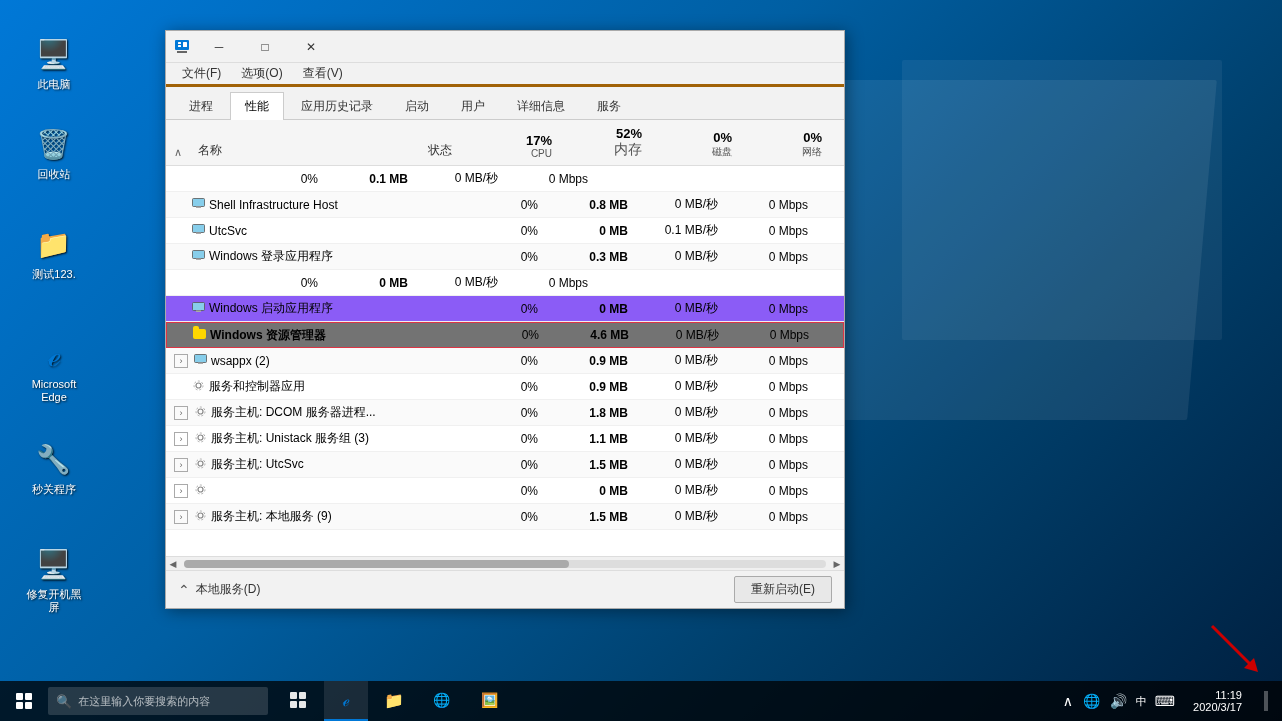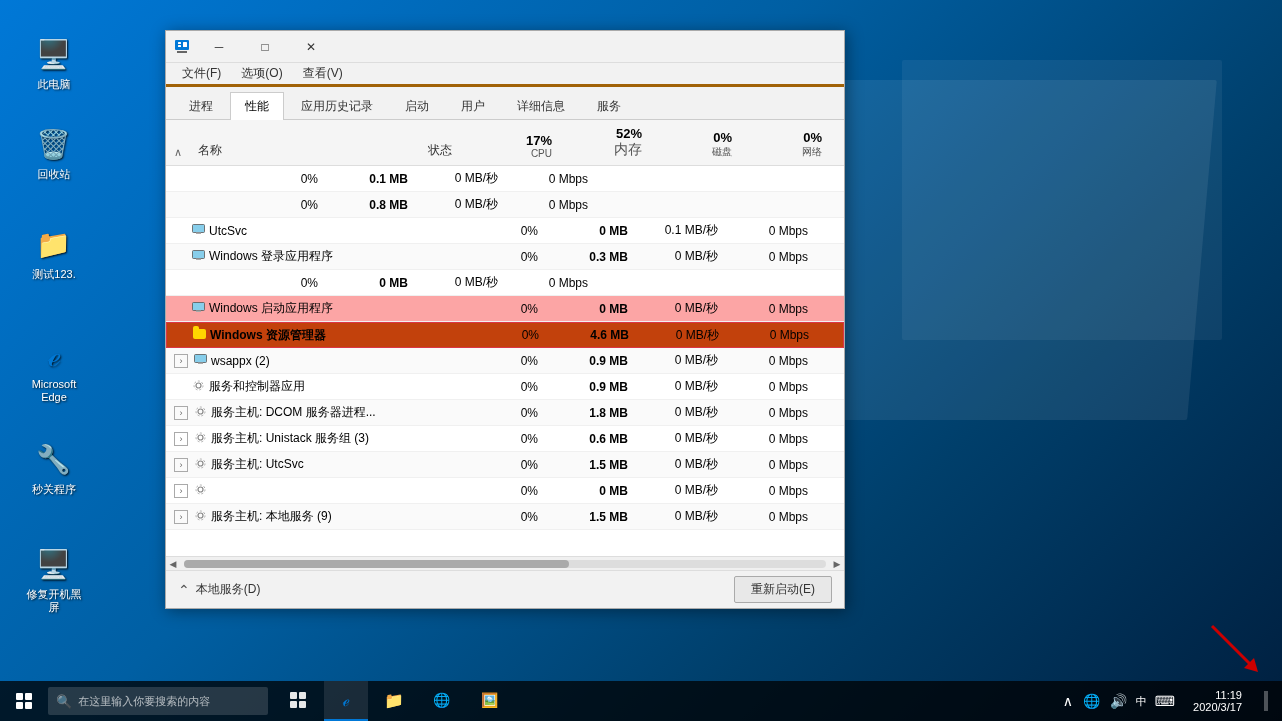--- a/index.html
+++ b/index.html
@@ -272,21 +272,21 @@
     }
 
     .process-row {
       display: flex;
       align-items: center;
       border-bottom: 1px solid #f0f0f0;
       min-height: 26px;
       cursor: pointer;
     }
     .process-row.highlighted {
-      background: #c2410c;
+      background: #737373;
       border: 1px solid #dc3545;
     }
 
     .process-name-cell {
       width: 220px;
       padding: 3px 8px;
       display: flex;
       align-items: center;
       gap: 4px;
       font-size: 12px;
@@ -529,74 +529,82 @@
 
       <div class="process-row">
       <div class="process-val pv-status"></div>
       <div class="process-val pv-cpu" style="background:transparent">0%</div>
       <div class="process-val pv-mem">0.1 MB</div>
       <div class="process-val pv-disk">0 MB/秒</div>
       <div class="process-val pv-net">0 Mbps</div>
       <div style="width:14px;"></div>
     </div>
           <div class="process-row" style="background: rgb(250, 250, 250);">
-      <div class="process-val pv-status"></div>
-      <div class="process-val pv-cpu" style="background:transparent">0%</div>
-      <div class="process-val pv-mem">0.8 MB</div>
-      <div class="process-val pv-disk">0 MB/秒</div>
-      <div class="process-val pv-net">0 Mbps</div>
-      <div style="width:14px;"></div>
-    </div>
-          <div class="process-row">
       <div class="process-name-cell">
         <div style="width:14px;flex-shrink:0;"></div>
         <span><svg width="13" height="11" viewBox="0 0 13 11">
         <rect x="0.5" y="0.5" width="12" height="8" rx="1" fill="#87ceeb" stroke="#555" stroke-width="0.8"></rect>
         <rect x="4" y="8.5" width="5" height="1.5" fill="#aaa"></rect>
       </svg></span>
-        <span style="">UtcSvc</span>
-      </div>
-      <div class="process-val pv-status"></div>
-      <div class="process-val pv-cpu" style="background:transparent">0%</div>
-      <div class="process-val pv-mem">0 MB</div>
-      <div class="process-val pv-disk">0.1 MB/秒</div>
-      <div class="process-val pv-net">0 Mbps</div>
-      <div style="width:14px;"></div>
-    </div>
-          <div class="process-row" style="background: rgb(250, 250, 250);">
+        <span style="">Shell Infrastructure Host</span>
+      </div>
+      <div class="process-val pv-status"></div>
+      <div class="process-val pv-cpu" style="background:transparent">0%</div>
+      <div class="process-val pv-mem">0.8 MB</div>
+      <div class="process-val pv-disk">0 MB/秒</div>
+      <div class="process-val pv-net">0 Mbps</div>
+      <div style="width:14px;"></div>
+    </div>
+          <div class="process-row">
       <div class="process-name-cell">
         <div style="width:14px;flex-shrink:0;"></div>
         <span><svg width="13" height="11" viewBox="0 0 13 11">
         <rect x="0.5" y="0.5" width="12" height="8" rx="1" fill="#87ceeb" stroke="#555" stroke-width="0.8"></rect>
         <rect x="4" y="8.5" width="5" height="1.5" fill="#aaa"></rect>
       </svg></span>
-        <span style="">Windows 登录应用程序</span>
-      </div>
-      <div class="process-val pv-status"></div>
-      <div class="process-val pv-cpu" style="background:transparent">0%</div>
-      <div class="process-val pv-mem">0.3 MB</div>
-      <div class="process-val pv-disk">0 MB/秒</div>
-      <div class="process-val pv-net">0 Mbps</div>
-      <div style="width:14px;"></div>
-    </div>
-          <div class="process-row">
+        <span style="">UtcSvc</span>
+      </div>
       <div class="process-val pv-status"></div>
       <div class="process-val pv-cpu" style="background:transparent">0%</div>
       <div class="process-val pv-mem">0 MB</div>
-      <div class="process-val pv-disk">0 MB/秒</div>
-      <div class="process-val pv-net">0 Mbps</div>
-      <div style="width:14px;"></div>
-    </div>
-          <div class="process-row" style="background: #fca5a5;">
+      <div class="process-val pv-disk">0.1 MB/秒</div>
+      <div class="process-val pv-net">0 Mbps</div>
+      <div style="width:14px;"></div>
+    </div>
+          <div class="process-row" style="background: rgb(250, 250, 250);">
       <div class="process-name-cell">
         <div style="width:14px;flex-shrink:0;"></div>
         <span><svg width="13" height="11" viewBox="0 0 13 11">
         <rect x="0.5" y="0.5" width="12" height="8" rx="1" fill="#87ceeb" stroke="#555" stroke-width="0.8"></rect>
         <rect x="4" y="8.5" width="5" height="1.5" fill="#aaa"></rect>
       </svg></span>
+        <span style="">Windows 登录应用程序</span>
+      </div>
+      <div class="process-val pv-status"></div>
+      <div class="process-val pv-cpu" style="background:transparent">0%</div>
+      <div class="process-val pv-mem">0.3 MB</div>
+      <div class="process-val pv-disk">0 MB/秒</div>
+      <div class="process-val pv-net">0 Mbps</div>
+      <div style="width:14px;"></div>
+    </div>
+          <div class="process-row">
+      <div class="process-val pv-status"></div>
+      <div class="process-val pv-cpu" style="background:transparent">0%</div>
+      <div class="process-val pv-mem">0 MB</div>
+      <div class="process-val pv-disk">0 MB/秒</div>
+      <div class="process-val pv-net">0 Mbps</div>
+      <div style="width:14px;"></div>
+    </div>
+          <div class="process-row" style="background: #8b5cf6;">
+      <div class="process-name-cell">
+        <div style="width:14px;flex-shrink:0;"></div>
+        <span><svg width="13" height="11" viewBox="0 0 13 11">
+        <rect x="0.5" y="0.5" width="12" height="8" rx="1" fill="#87ceeb" stroke="#555" stroke-width="0.8"></rect>
+        <rect x="4" y="8.5" width="5" height="1.5" fill="#aaa"></rect>
+      </svg></span>
         <span style="">Windows 启动应用程序</span>
       </div>
       <div class="process-val pv-status"></div>
       <div class="process-val pv-cpu" style="background:transparent">0%</div>
       <div class="process-val pv-mem">0 MB</div>
       <div class="process-val pv-disk">0 MB/秒</div>
       <div class="process-val pv-net">0 Mbps</div>
       <div style="width:14px;"></div>
     </div>
           <div class="process-row highlighted">
@@ -664,21 +672,21 @@
       <div class="process-name-cell">
         <div class="expand-btn">›</div>
         <span><svg width="13" height="13" viewBox="0 0 13 13">
         <circle cx="6.5" cy="6.5" r="2.5" fill="none" stroke="#888" stroke-width="1.2"></circle>
         <circle cx="6.5" cy="6.5" r="4.5" fill="none" stroke="#aaa" stroke-width="1" stroke-dasharray="2,2"></circle>
       </svg></span>
         <span style="">服务主机: Unistack 服务组 (3)</span>
       </div>
       <div class="process-val pv-status"></div>
       <div class="process-val pv-cpu" style="background:transparent">0%</div>
-      <div class="process-val pv-mem">0.6 MB</div>
+      <div class="process-val pv-mem">1.1 MB</div>
       <div class="process-val pv-disk">0 MB/秒</div>
       <div class="process-val pv-net">0 Mbps</div>
       <div style="width:14px;"></div>
     </div>
           <div class="process-row" style="background: rgb(250, 250, 250);">
       <div class="process-name-cell">
         <div class="expand-btn">›</div>
         <span><svg width="13" height="13" viewBox="0 0 13 13">
         <circle cx="6.5" cy="6.5" r="2.5" fill="none" stroke="#888" stroke-width="1.2"></circle>
         <circle cx="6.5" cy="6.5" r="4.5" fill="none" stroke="#aaa" stroke-width="1" stroke-dasharray="2,2"></circle>

